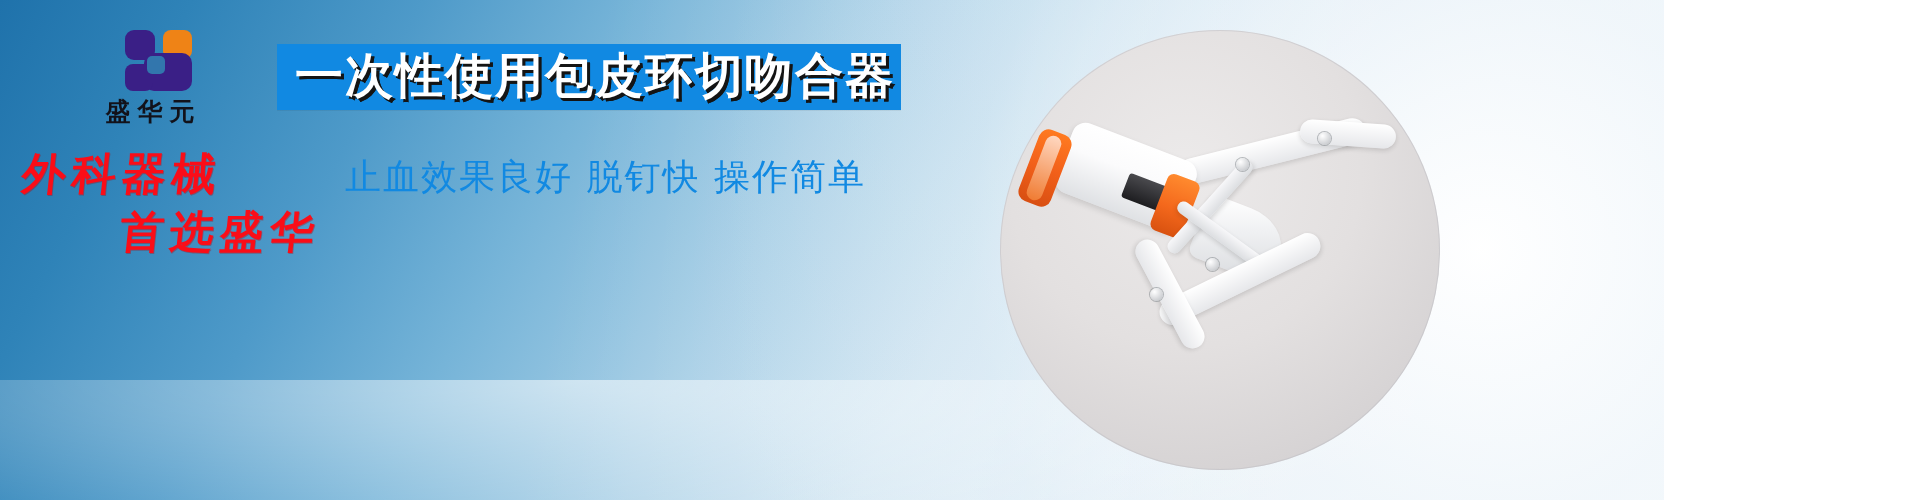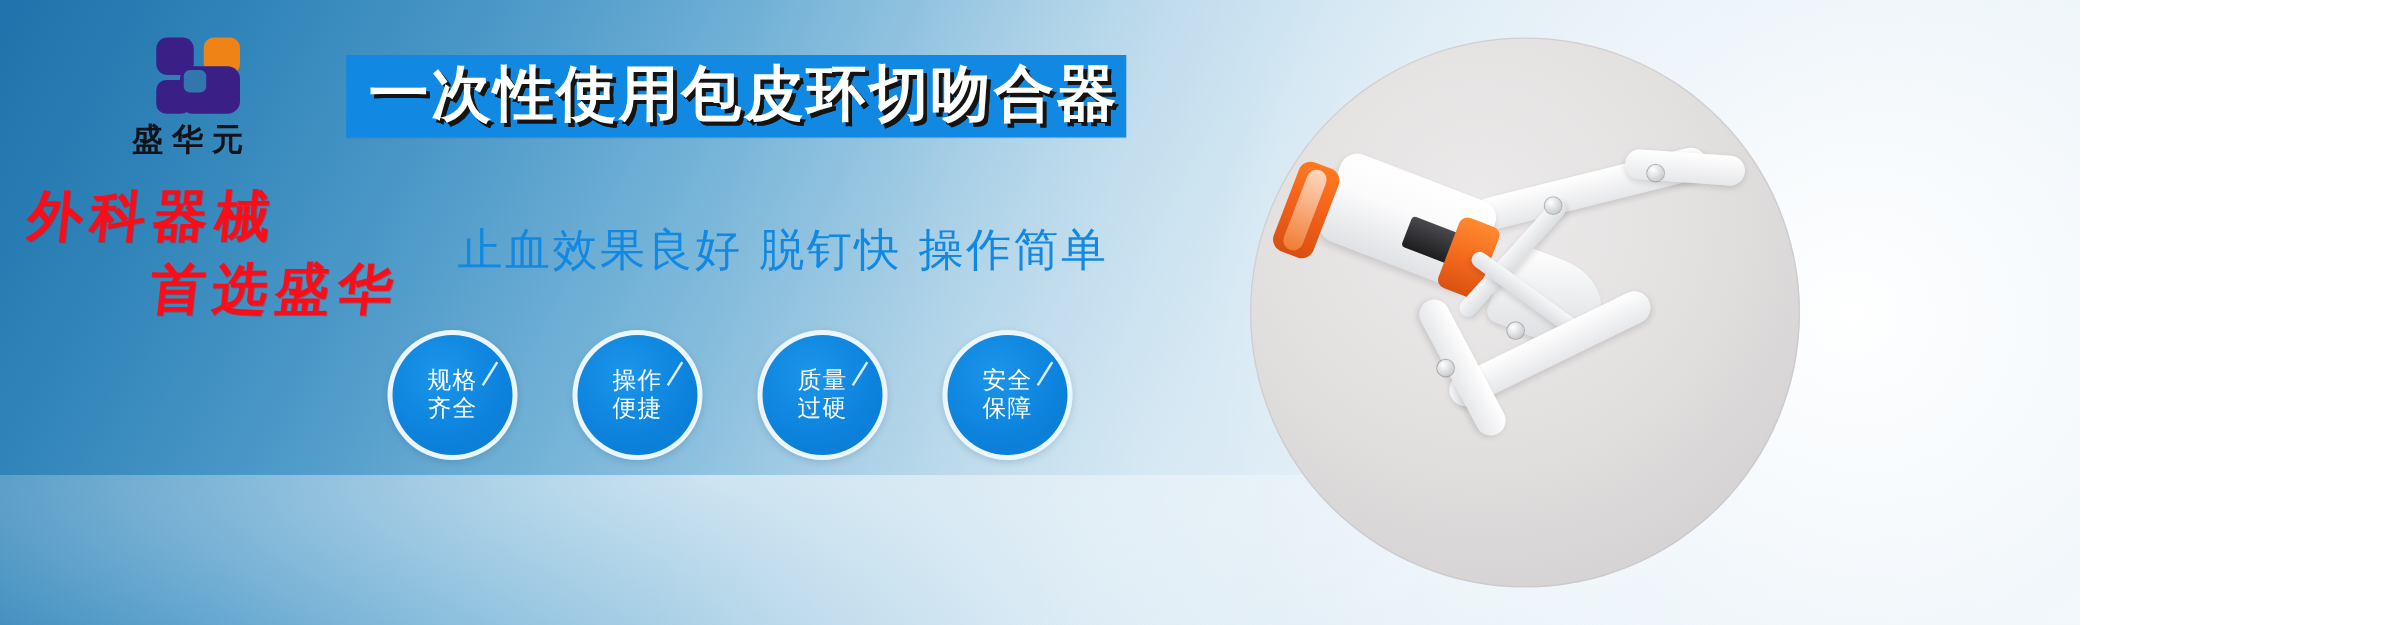--- a/index.html
+++ b/index.html
@@ -71,25 +71,24 @@
     letter-spacing:6px;white-space:nowrap;
     font-family:"DejaVu Serif","Liberation Serif",serif;
     transform:skewX(-6deg);
     text-shadow:1px 1px 0 rgba(180,0,0,.35);
   }
   .calli .l1{margin-left:0;}
   .calli .l2{margin-left:98px;margin-top:14px;}
 
   
   .sub{
-    position:absolute;left:345px;top:176px;
+    position:absolute;left:345px;top:153px;
     font-size:36px;font-weight:400;color:#1189e2;
     letter-spacing:2px;white-space:nowrap;
     font-family:"DejaVu Sans","Liberation Sans",sans-serif;
-    margin-left:21px;
   }
 
   
   .badges{position:absolute;left:310px;top:264px;display:flex;gap:44px;}
   .badge{
     width:96px;height:96px;border-radius:50%;
     background:radial-gradient(circle at 40% 32%, #1b95ea 0%, #0d83dd 55%, #0a79d0 100%);
     border:4px solid rgba(255,255,255,.92);
     box-shadow:0 2px 6px rgba(20,70,110,.18);
     position:relative;
@@ -200,42 +199,20 @@
     <div class="headline-text">一次性使用包皮环切吻合器</div>
   </div>
 
   <div class="calli">
     <div class="l1">外科器械</div>
     <div class="l2">首选盛华</div>
   </div>
 
   <div class="sub">止血效果良好 脱钉快 操作简单</div>
 
-  <div class="badges">
-    <div class="badge">
-      <div class="slash"></div>
-      <span>规格</span>
-      <span>齐全</span>
-    </div>
-    <div class="badge">
-      <div class="slash"></div>
-      <span>操作</span>
-      <span>便捷</span>
-    </div>
-    <div class="badge">
-      <div class="slash"></div>
-      <span>质量</span>
-      <span>过硬</span>
-    </div>
-    <div class="badge">
-      <div class="slash"></div>
-      <span>安全</span>
-      <span>保障</span>
-    </div>
-  </div>
 
   <div class="product">
     <div class="arm arm-top"></div>
     <div class="arm arm-top2"></div>
     <div class="dev dev-barrel"></div>
     <div class="dev dev-tip"></div>
     <div class="dev dev-band"></div>
     <div class="dev dev-ring"></div>
     <div class="dev dev-cap"></div>
     <div class="dev dev-cap2"></div>

